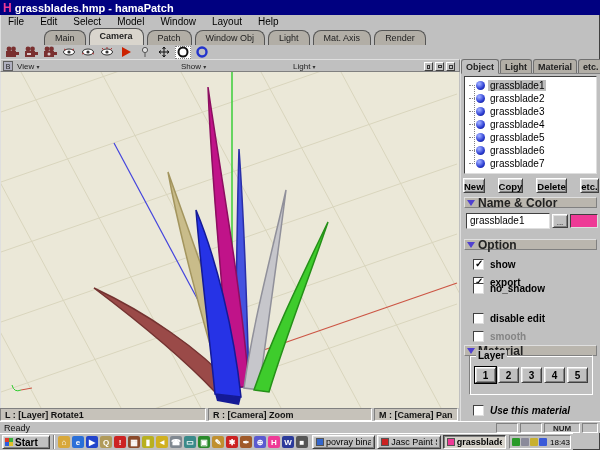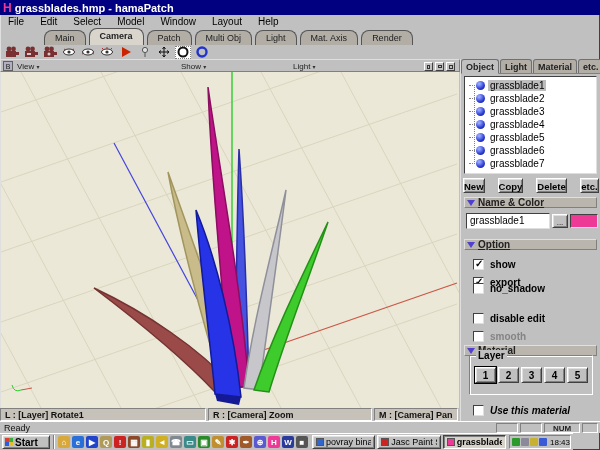--- a/index.html
+++ b/index.html
@@ -67,21 +67,21 @@
   .ball { width:9px; height:9px; border-radius:50%; margin-right:3px; flex:none;
           background:radial-gradient(circle at 35% 30%, #93a4ff 10%, #2a3bd0 60%, #0d1570 100%); }
   .trow span.lbl { font-size:10px; color:#000; padding:0 2px; white-space:nowrap; }
   .trow.sel span.lbl { background:#bdbdbd; }
   .pbtns { position:absolute; left:2px; top:119px; width:136px; height:15px; display:flex; gap:13px; }
   .pbtn { flex:1; font-size:9.5px; font-weight:bold; text-align:center; padding-top:2px; }
   .sect { position:absolute; left:3px; width:133px; height:11px; background:#bab6ae;
           border:1px solid; border-color:#dfdfdf #808080 #808080 #dfdfdf; display:flex; align-items:center; padding-left:2px; }
   .sect .tri { width:0; height:0; border-left:4px solid transparent; border-right:4px solid transparent;
                border-top:6px solid #5040d0; margin-right:3px; }
-  .sect .stxt { font-size:10px; font-weight:bold; color:#222;text-decoration:underline; }
+  .sect .stxt { font-size:12px; font-weight:bold; color:#222; }
   .namerow { position:absolute; left:5px; top:153px; width:132px; height:17px; display:flex; align-items:center; }
   .nameinput { width:84px; height:16px; font-size:10px; font-family:"Liberation Sans",sans-serif; padding-left:3px; }
   .dots { width:16px; height:14px; font-size:8px; text-align:center; margin-left:2px; padding-top:3px; }
   .swatch { width:28px; height:14px; margin-left:2px; border:1px solid; border-color:#404040 #dfdfdf #dfdfdf #404040; }
   .chkrow { position:absolute; left:12px; display:flex; align-items:center; height:13px; }
   .chk { width:11px; height:11px; margin-right:6px; position:relative; flex:none; }
   .chk .mark { display:none; }
   .chkrow.checked .chk .mark { display:block; position:absolute; left:1px; top:-2px; font-size:10px; font-weight:bold; color:#000; }
   .chkrow .clabel { font-size:10px; font-weight:bold; color:#000; }
   .chkrow.disabled .clabel { color:#848484; }
@@ -138,21 +138,21 @@
     <span class="menu-item">Model</span>
     <span class="menu-item">Window</span>
     <span class="menu-item">Layout</span>
     <span class="menu-item">Help</span>
   </div>
 
   <div class="modetabs">
     <span class="mtab">Main</span>
     <span class="mtab active">Camera</span>
     <span class="mtab">Patch</span>
-    <span class="mtab">Multi Obj</span>
+    <span class="mtab">Window Obj</span>
     <span class="mtab">Light</span>
     <span class="mtab">Mat. Axis</span>
     <span class="mtab">Render</span>
   </div>
 
   <div class="toolbar">
     <span class="tbi">
         <svg width="14" height="12">
           <rect x="1" y="5" width="10" height="6" fill="#7a3030"></rect>
           <circle cx="4" cy="3" r="2.4" fill="#7a3030"></circle>

